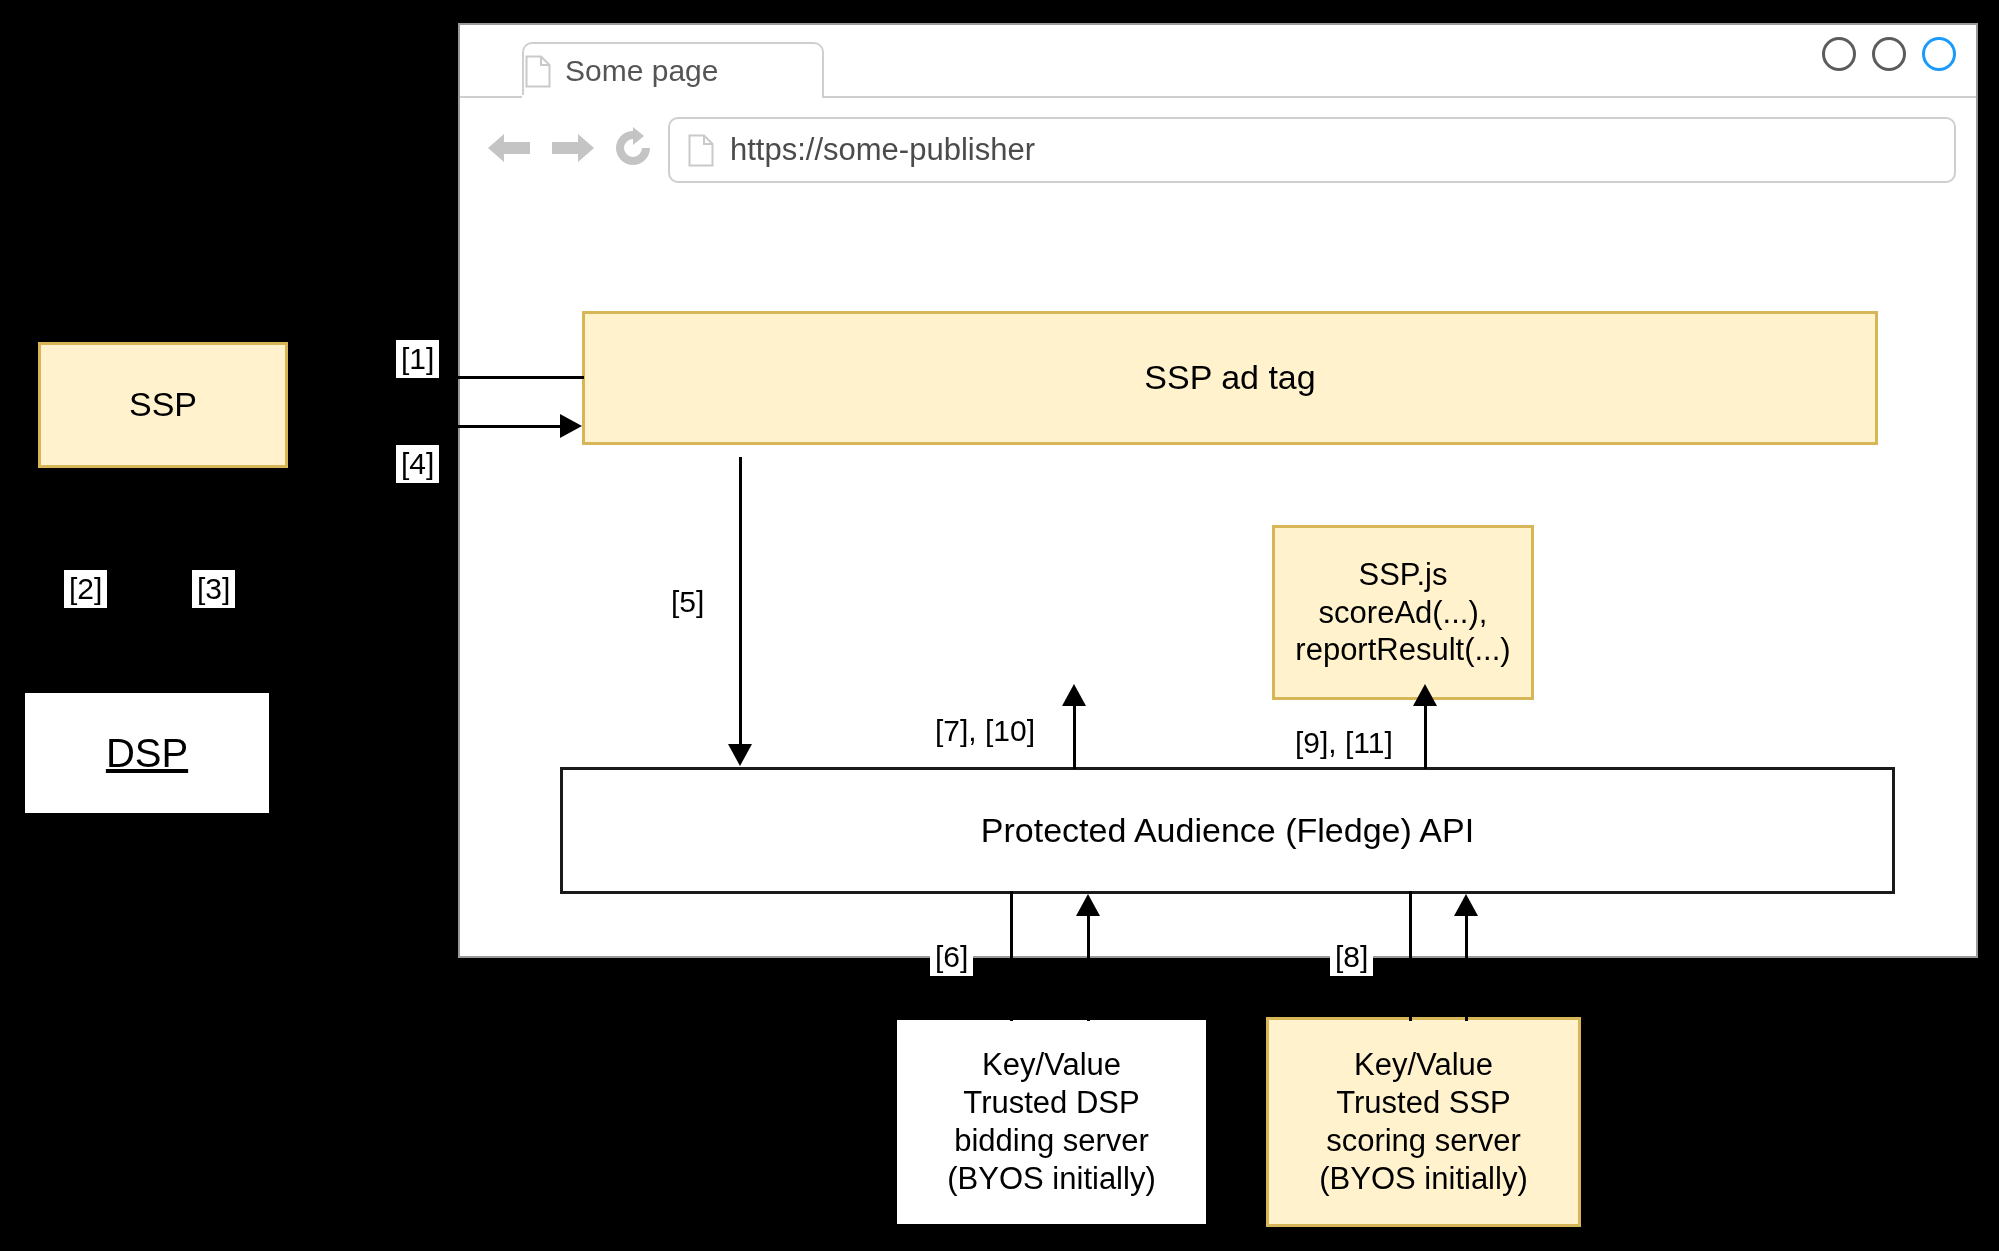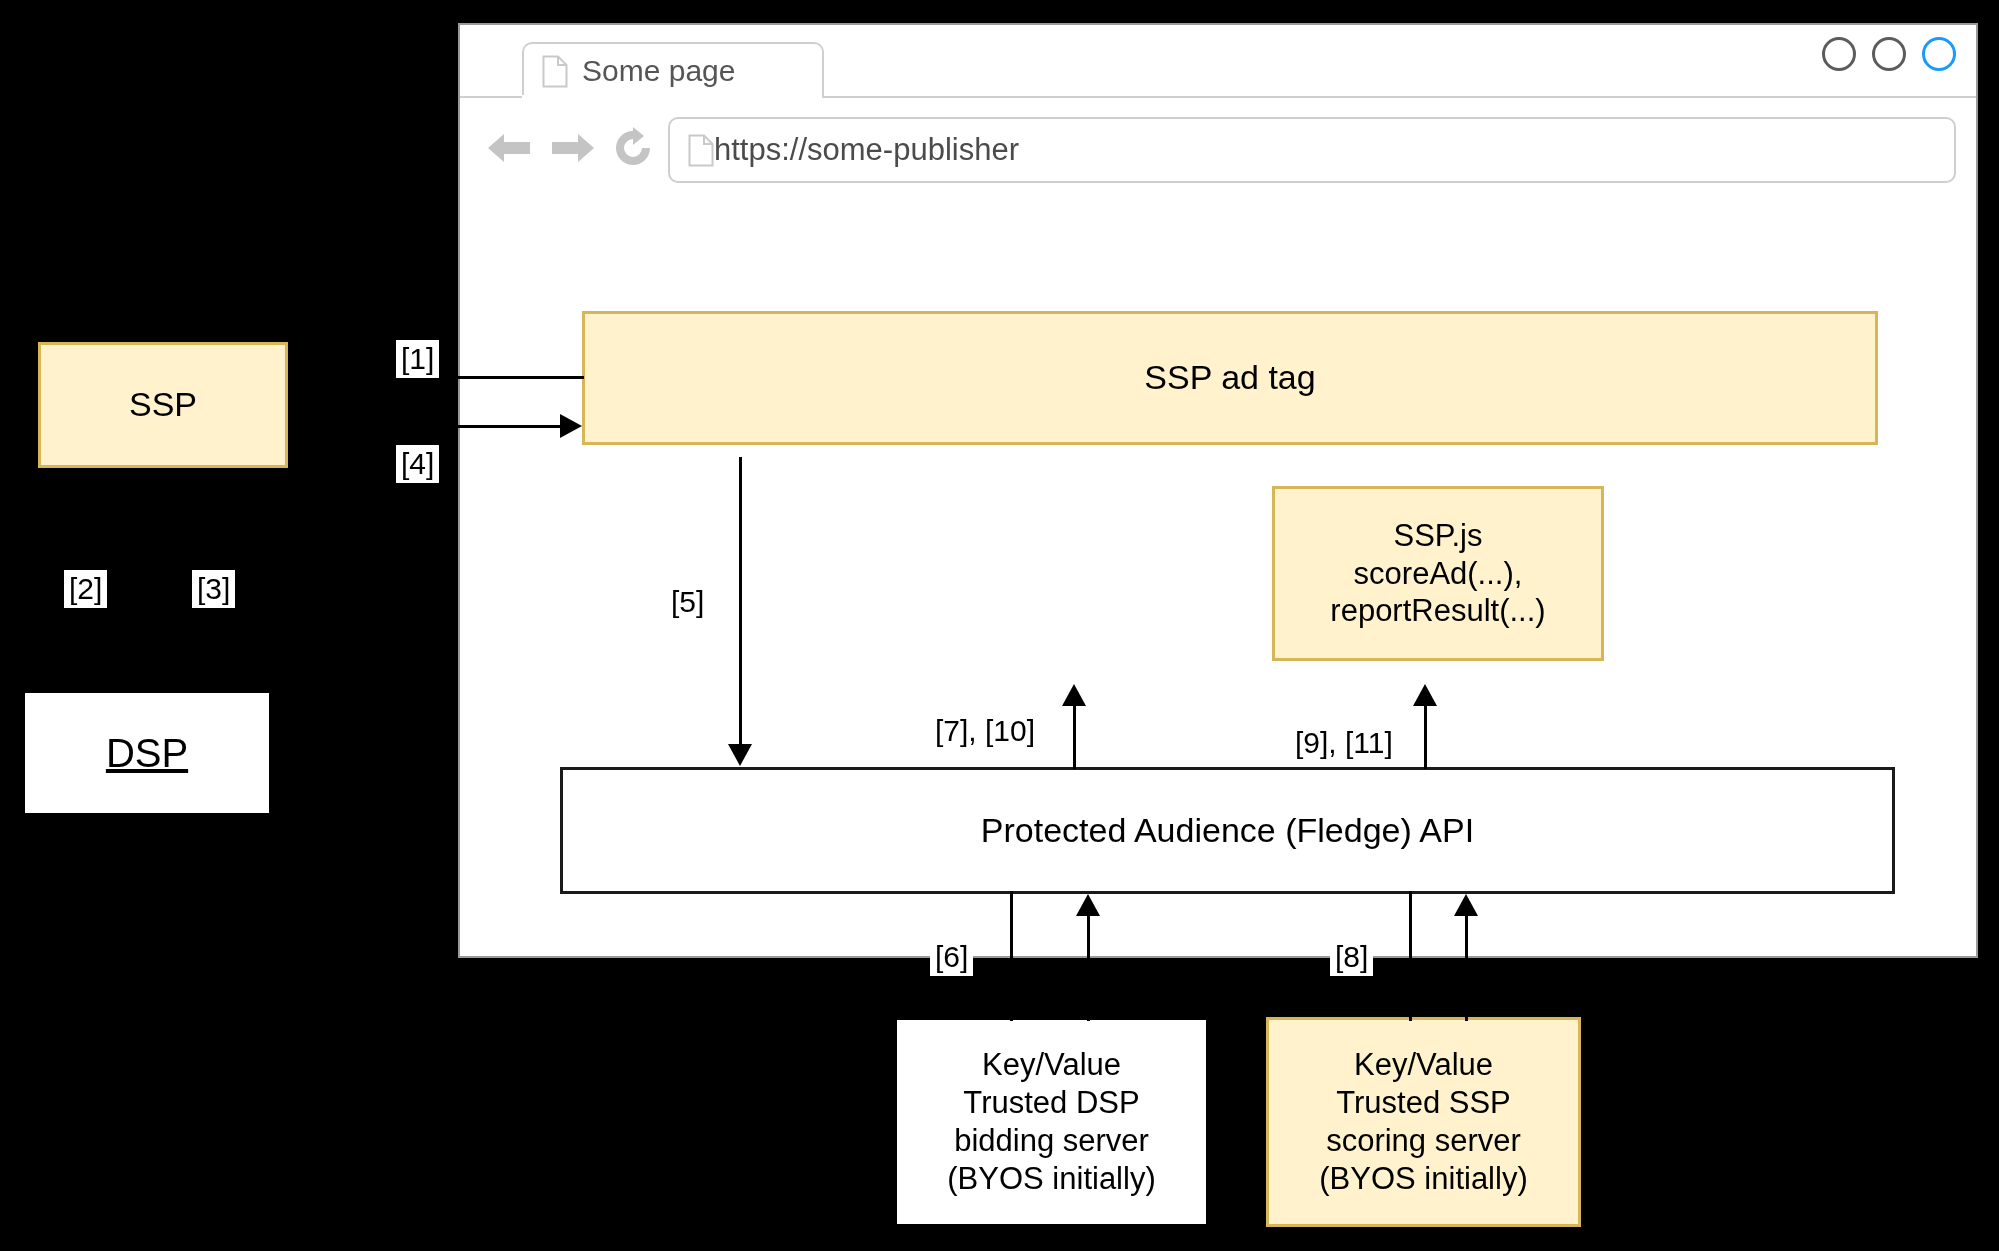--- a/index.html
+++ b/index.html
@@ -48,21 +48,21 @@
     top: 17px;
     width: 302px;
     height: 56px;
     background: #ffffff;
     border: 2px solid #cfcfcf;
     border-bottom: none;
     border-radius: 10px 10px 0 0;
     box-sizing: border-box;
     display: flex;
     align-items: center;
-    padding-left: 18px;
+    padding-left: 1px;
     gap: 14px;
   }
   .tab-underline {
     position: absolute;
     left: 0;
     top: 71px;
     width: 100%;
     height: 2px;
     background: #cfcfcf;
   }
@@ -130,21 +130,21 @@
     top: 18px;
     width: 1288px;
     height: 66px;
     border: 2px solid #cfcfcf;
     border-radius: 10px;
     background: #ffffff;
     box-sizing: border-box;
     display: flex;
     align-items: center;
     padding-left: 18px;
-    gap: 0;
+    gap: 16px;
   }
   .urlbar-text {
     font-size: 31px;
     color: #4b4b4b;
     white-space: nowrap;
   }
   .toolbar-sep {
     position: absolute;
     left: 0;
     top: 222px;
@@ -218,21 +218,21 @@
   
   #ssp-ad-tag {
     left: 582px; top: 311px; width: 1296px; height: 134px;
     font-size: 34px;
   }
   #dsp-js {
     left: 916px; top: 513px; width: 315px; height: 175px;
     font-size: 31px;
   }
   #ssp-js {
-    left: 1272px; top: 486px; width: 332px; height: 175px;
+    left: 1272px; top: 525px; width: 262px; height: 175px;
     font-size: 31px;
   }
   #fledge-api {
     left: 560px; top: 767px; width: 1335px; height: 127px;
     font-size: 34px;
     justify-content: center;
   }
   #kv-dsp {
     left: 894px; top: 1017px; width: 315px; height: 210px;
     font-size: 31px;

